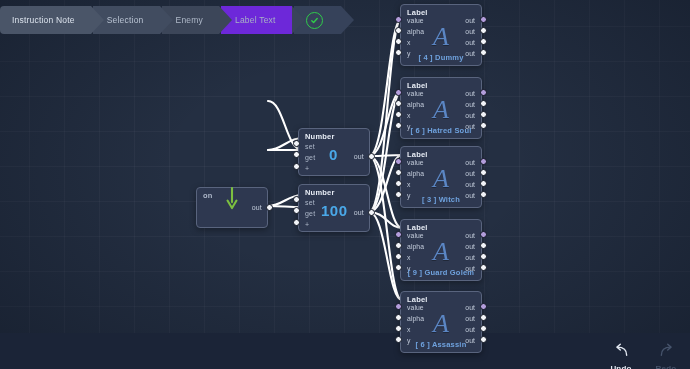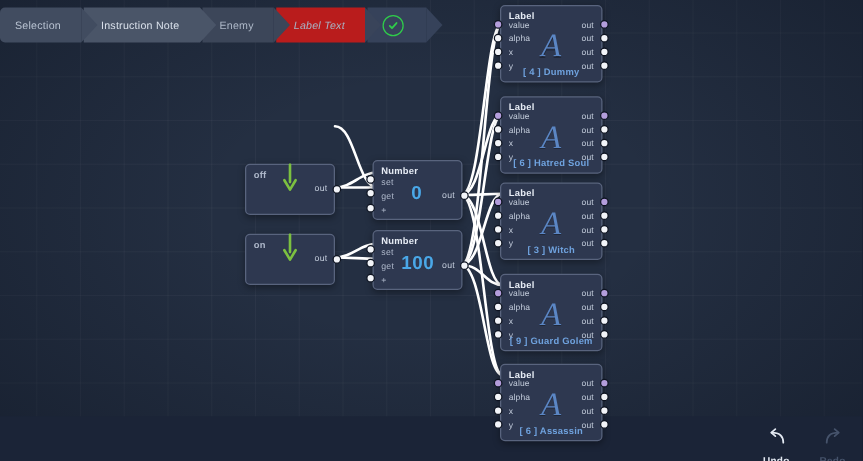--- a/index.html
+++ b/index.html
@@ -38,21 +38,21 @@
   .crumb:first-child{padding-left:12px;border-top-left-radius:4px;border-bottom-left-radius:4px;}
   .crumb::after{
     content:"";position:absolute;right:-13px;top:0;width:0;height:0;z-index:2;
     border-top:14px solid transparent;border-bottom:14px solid transparent;
     border-left:13px solid #4a5568;
   }
   .crumb.dim{background:#414c60;color:#b9c3d2;}
   .crumb.dim::after{border-left-color:#414c60;}
   .crumb.dim2{background:#3c4659;color:#aeb8c8;}
   .crumb.dim2::after{border-left-color:#3c4659;}
-  .crumb.dim3{background:#b91c1c;color:#a8b3c4;font-style:italic;}
+  .crumb.dim3{background:#6d28d9;color:#a8b3c4;}
   .crumb.dim3::after{border-left-color:#39445a;}
   .crumb.check{background:#36425a;padding:0 18px 0 12px;}
   .crumb.check::after{border-left-color:#36425a;}
   .check-circle{
     width:15px;height:15px;border-radius:50%;
     border:1.6px solid #2fcc4a;display:flex;align-items:center;justify-content:center;
   }
   .check-circle svg{display:block;}
   
   #wires{position:absolute;inset:0;z-index:10;pointer-events:none;}
@@ -153,54 +153,42 @@
 
       <path d="M369,212 C386,212 388,18  402,18"></path>
       <path d="M369,212 C386,212 388,91  402,91"></path>
       <path d="M369,212 C386,212 388,155 402,155"></path>
       <path d="M369,212 C386,212 388,228 402,228"></path>
       <path d="M369,212 C386,212 388,300 402,300"></path>
     </g>
   </svg>
 
   <div id="breadcrumb">
+    <div class="crumb">
+      <span>Instruction Note</span>
+    </div>
     <div class="crumb dim">
       <span>Selection</span>
-    </div>
-    <div class="crumb">
-      <span>Instruction Note</span>
     </div>
     <div class="crumb dim2">
       <span>Enemy</span>
     </div>
     <div class="crumb dim3">
       <span>Label Text</span>
     </div>
     <div class="crumb check">
       <span class="check-circle">
         <svg width="9" height="9" viewBox="0 0 10 10">
             <path d="M2 5.2 L4 7.3 L8 2.7" fill="none" stroke="#2fcc4a" stroke-width="1.6" stroke-linecap="round" stroke-linejoin="round"></path>
           </svg>
       </span>
     </div>
   </div>
 
 
-  <div class="node small" style="left:196px;top:131px;width:72px;height:41px;">
-    <div class="node-body">
-      <div class="node-title">off</div>
-      <div class="glyph" style="top:10px;">
-        <svg width="12" height="23" viewBox="0 0 12 23">
-          <path d="M6 1 L6 15 M1.5 13.5 L6 21 L10.5 13.5" fill="none" stroke="#7cc040" stroke-width="2.1" stroke-linecap="round" stroke-linejoin="round"></path>
-        </svg>
-      </div>
-      <div class="out-lbl" style="top:16px;">out</div>
-    </div>
-    <span class="port" style="right:-6px;top:16px;"></span>
-  </div>
 
   <div class="node small" style="left:196px;top:187px;width:72px;height:41px;">
     <div class="node-body">
       <div class="node-title">on</div>
       <div class="glyph" style="top:10px;">
         <svg width="12" height="23" viewBox="0 0 12 23">
           <path d="M6 1 L6 15 M1.5 13.5 L6 21 L10.5 13.5" fill="none" stroke="#7cc040" stroke-width="2.1" stroke-linecap="round" stroke-linejoin="round"></path>
         </svg>
       </div>
       <div class="out-lbl" style="top:16px;">out</div>

